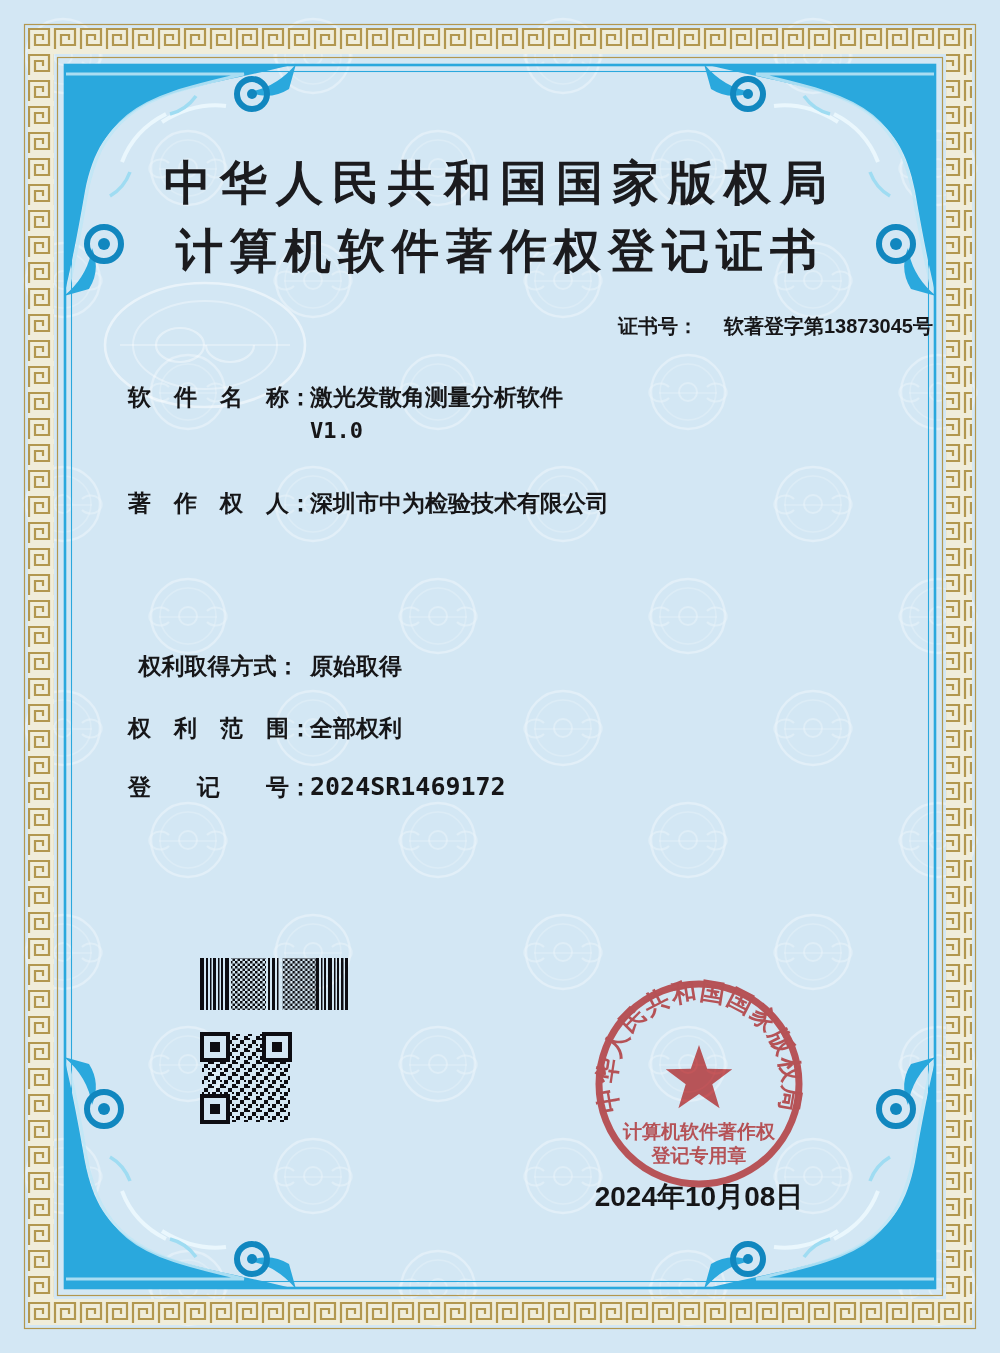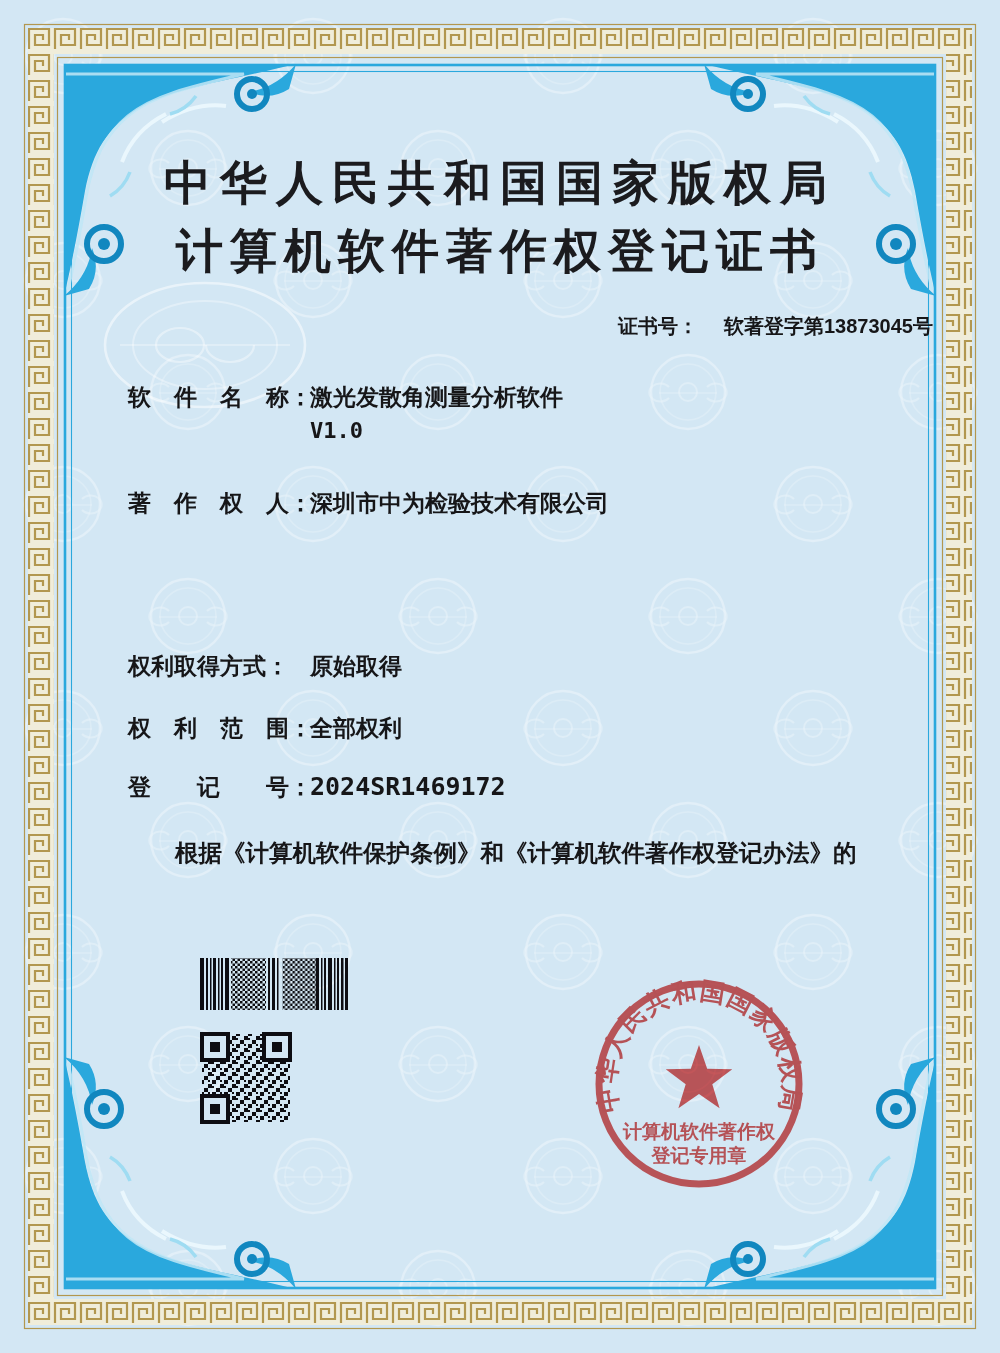--- a/index.html
+++ b/index.html
@@ -18,21 +18,21 @@
   .title{
     left:0;width:1000px;text-align:center;
     font-family:"Liberation Serif","DejaVu Serif",serif;
     font-weight:bold;color:#1b1b1e;
     font-size:47px;line-height:1;
   }
   .title1{top:160px;letter-spacing:9px;}
   .title2{top:228px;letter-spacing:7px;}
   .certno{top:313px;left:618px;font-size:20px;font-weight:bold;white-space:nowrap;text-align:right;}
   .certno .gap{display:inline-block;width:26px;}
-  .row{left:128px;font-size:23px;font-weight:bold;white-space:nowrap;}
+  .row{left:128px;font-size:23px;font-weight:bold;white-space:nowrap;text-align:center;}
   .row .lbl{display:inline-block;width:182px;}
   .r1{top:382px;} .r1b{top:418px;left:310px;font-size:22px;}
   .r2{top:488px;} .r3{top:651px;} .r4{top:713px;} .r5{top:772px;}
   .mono{font-family:"DejaVu Sans Mono","Liberation Mono",monospace;font-weight:bold;}
   .r5 .val{font-size:25px;}
   .para{left:128px;width:764px;font-size:23.5px;font-weight:bold;white-space:nowrap;}
   .p1{top:837px;padding-left:47px;}
   .p2{top:894px;}
   .barcode{left:200px;top:956px;}
   .qr{left:200px;top:1032px;}
@@ -123,21 +123,20 @@
   </div>
 
   <div class="abs row r4">
     <span class="lbl">权　利　范　围：</span><span class="val">全部权利</span>
   </div>
 
   <div class="abs row r5">
     <span class="lbl">登　　记　　号：</span><span class="val mono">2024SR1469172</span>
   </div>
 
-  <div class="abs para p1">根据《计算机软件保护条例》和《计算机软件著作权登记办法》的</div>
 
   <svg class="abs barcode" width="148" height="56" viewBox="0 0 148 56" aria-hidden="true">
     <g fill="#0d0d12">
       <rect x="0" y="2" width="4" height="52"></rect>
         <rect x="6" y="2" width="2" height="52"></rect>
       <rect x="10" y="2" width="1.5" height="52"></rect>
         <rect x="13" y="2" width="3" height="52"></rect>
       <rect x="18" y="2" width="1.5" height="52"></rect>
         <rect x="21" y="2" width="2" height="52"></rect>
       <rect x="25" y="2" width="4" height="52"></rect>
@@ -182,14 +181,15 @@
     <circle cx="115" cy="112" r="100" fill="none" stroke="#dc4e4e" stroke-width="7"></circle>
     <path id="sealArc" d="M34.7,136.5 A84,84 0 1 1 195.3,136.5" fill="none"></path>
     <text font-size="25" letter-spacing="1.5">
       <textPath href="#sealArc" startOffset="50%" text-anchor="middle">中华人民共和国国家版权局</textPath>
     </text>
     <polygon fill="#dc4e4e" points="115,73 123.2,96.7 148.3,97.2 128.3,112.3 135.6,136.3 115,122 94.4,136.3 101.7,112.3 81.7,97.2 106.8,96.7"></polygon>
     <text x="115" y="166" font-size="19" text-anchor="middle">计算机软件著作权</text>
     <text x="115" y="190" font-size="19" text-anchor="middle">登记专用章</text>
   </svg>
 
+  <div class="abs date">2024年10月08日</div>
 
 </div>
 
 </body></html>

